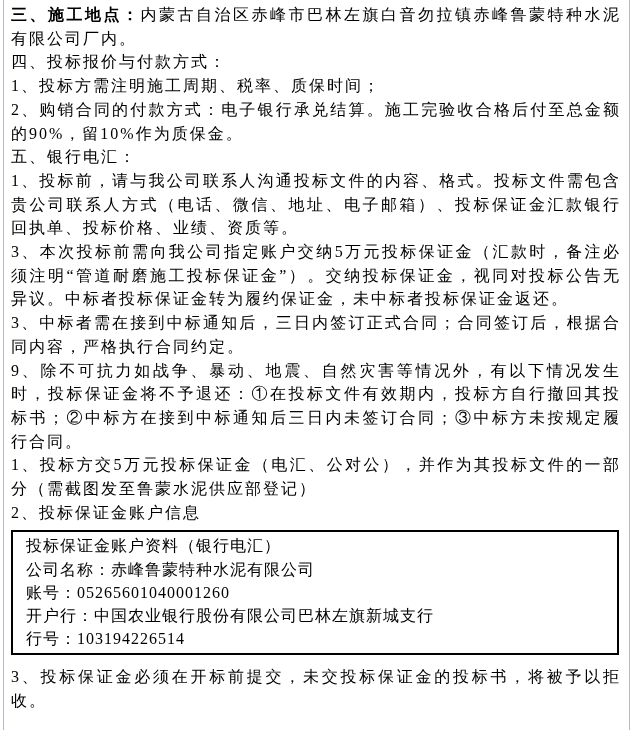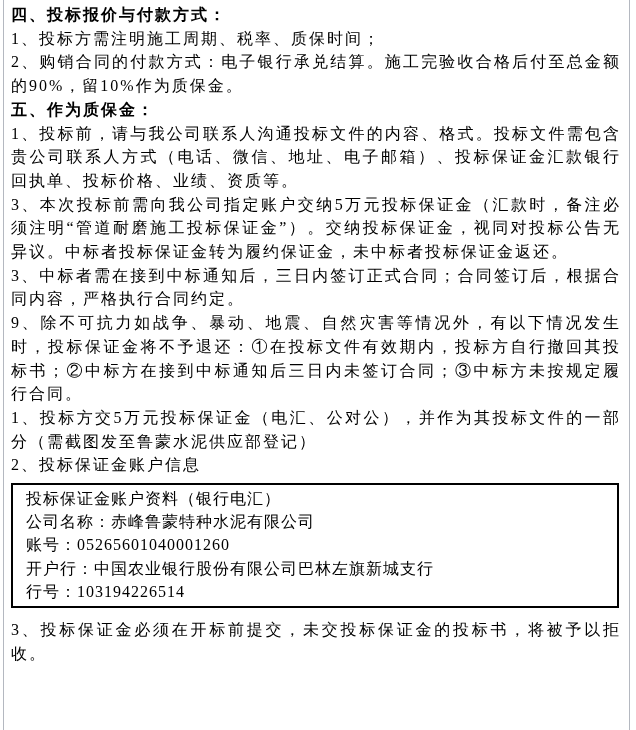--- a/index.html
+++ b/index.html
@@ -25,50 +25,53 @@
     font-size: 16px;
     line-height: 23.7px;
     letter-spacing: 2px;
     text-align: justify;
   }
   .page p {
     margin: 0;
     padding: 0;
   }
   .hd b {
-    font-weight: bold;
+    font-weight: normal;
   }
   .account-box {
     box-sizing: border-box;
     margin: 6px 2px 10px 0;
     border: 2px solid #000000;
     padding: 2px 8px 3px 13px;
     line-height: 23.2px;
     letter-spacing: 1px;
     text-align: left;
   }
   .box-row {
     white-space: nowrap;
     overflow: hidden;
   }
 </style>
 </head>
 <body>
 
 <div class="page">
 
+  <p>
+    <b>三、施工地点：</b><span>内蒙古自治区赤峰市巴林左旗白音勿拉镇赤峰鲁蒙特种水泥有限公司厂内。</span>
+  </p>
 
   <p class="hd">
     <b>四、投标报价与付款方式：</b>
   </p>
   <p>1、投标方需注明施工周期、税率、质保时间；</p>
   <p>2、购销合同的付款方式：电子银行承兑结算。施工完验收合格后付至总金额的90%，留10%作为质保金。</p>
 
   <p class="hd">
-    <b>五、作为质保金：</b>
+    <b>五、银行电汇：</b>
   </p>
   <p>1、投标前，请与我公司联系人沟通投标文件的内容、格式。投标文件需包含贵公司联系人方式（电话、微信、地址、电子邮箱）、投标保证金汇款银行回执单、投标价格、业绩、资质等。</p>
   <p>3、本次投标前需向我公司指定账户交纳5万元投标保证金（汇款时，备注必须注明“管道耐磨施工投标保证金”）。交纳投标保证金，视同对投标公告无异议。中标者投标保证金转为履约保证金，未中标者投标保证金返还。</p>
   <p>3、中标者需在接到中标通知后，三日内签订正式合同；合同签订后，根据合同内容，严格执行合同约定。</p>
   <p>9、除不可抗力如战争、暴动、地震、自然灾害等情况外，有以下情况发生时，投标保证金将不予退还：①在投标文件有效期内，投标方自行撤回其投标书；②中标方在接到中标通知后三日内未签订合同；③中标方未按规定履行合同。</p>
 
   <p>1、投标方交5万元投标保证金（电汇、公对公），并作为其投标文件的一部分（需截图发至鲁蒙水泥供应部登记）</p>
   <p>2、投标保证金账户信息</p>
 
   <div class="account-box">

